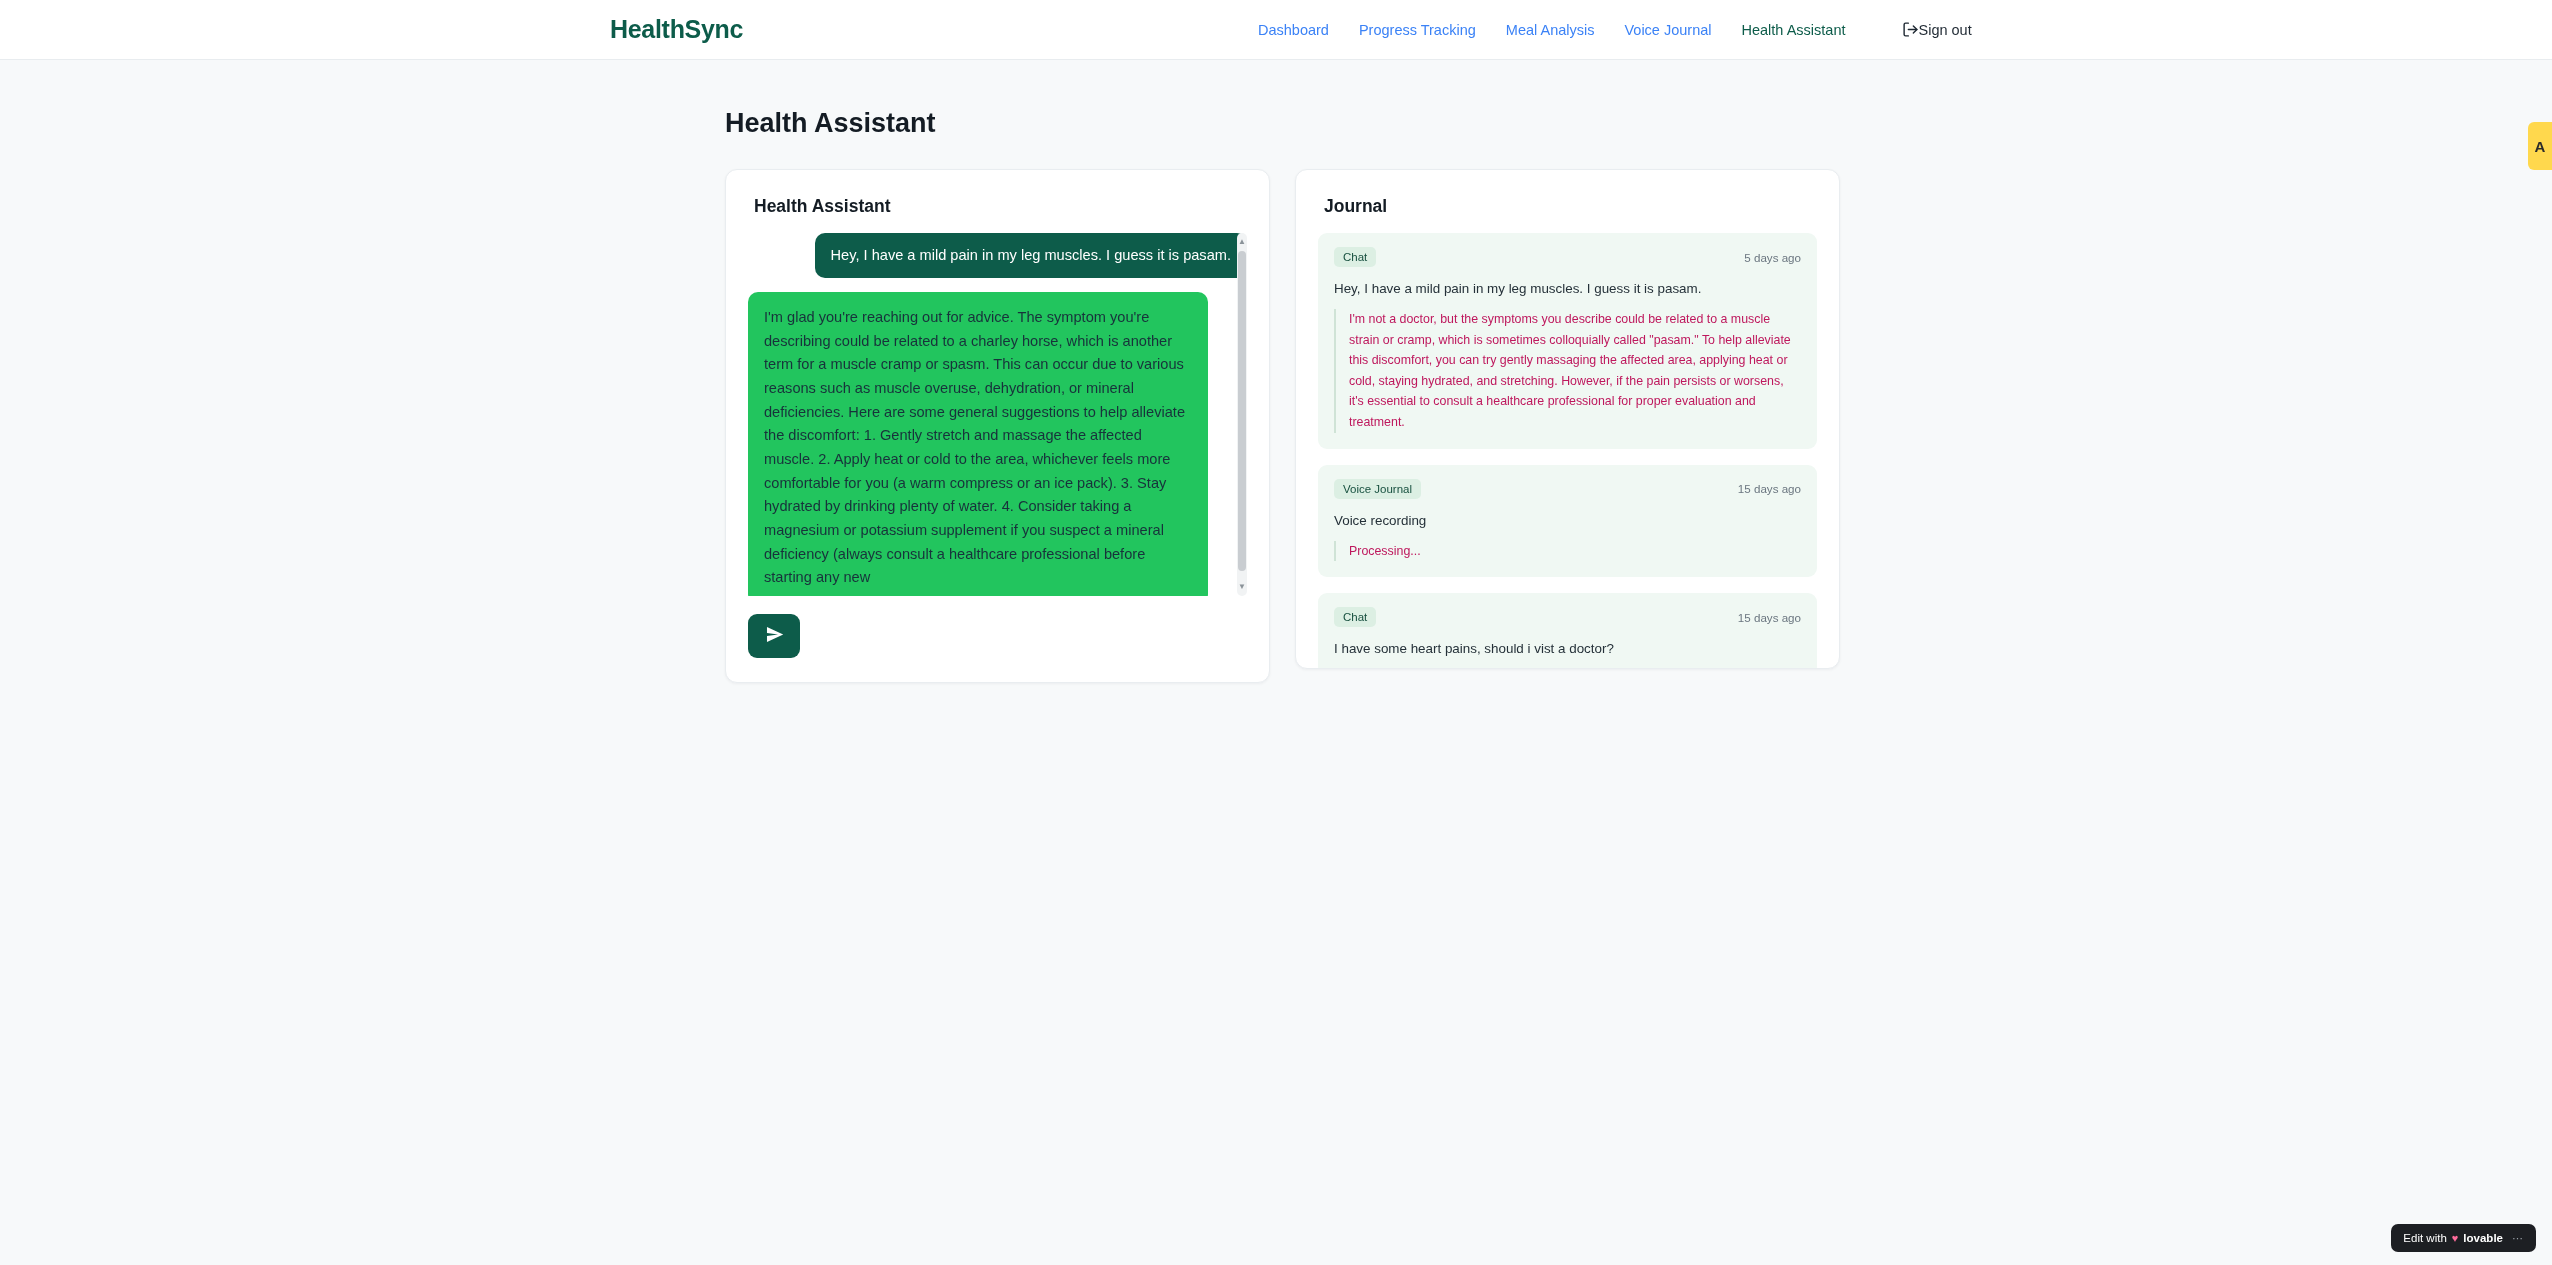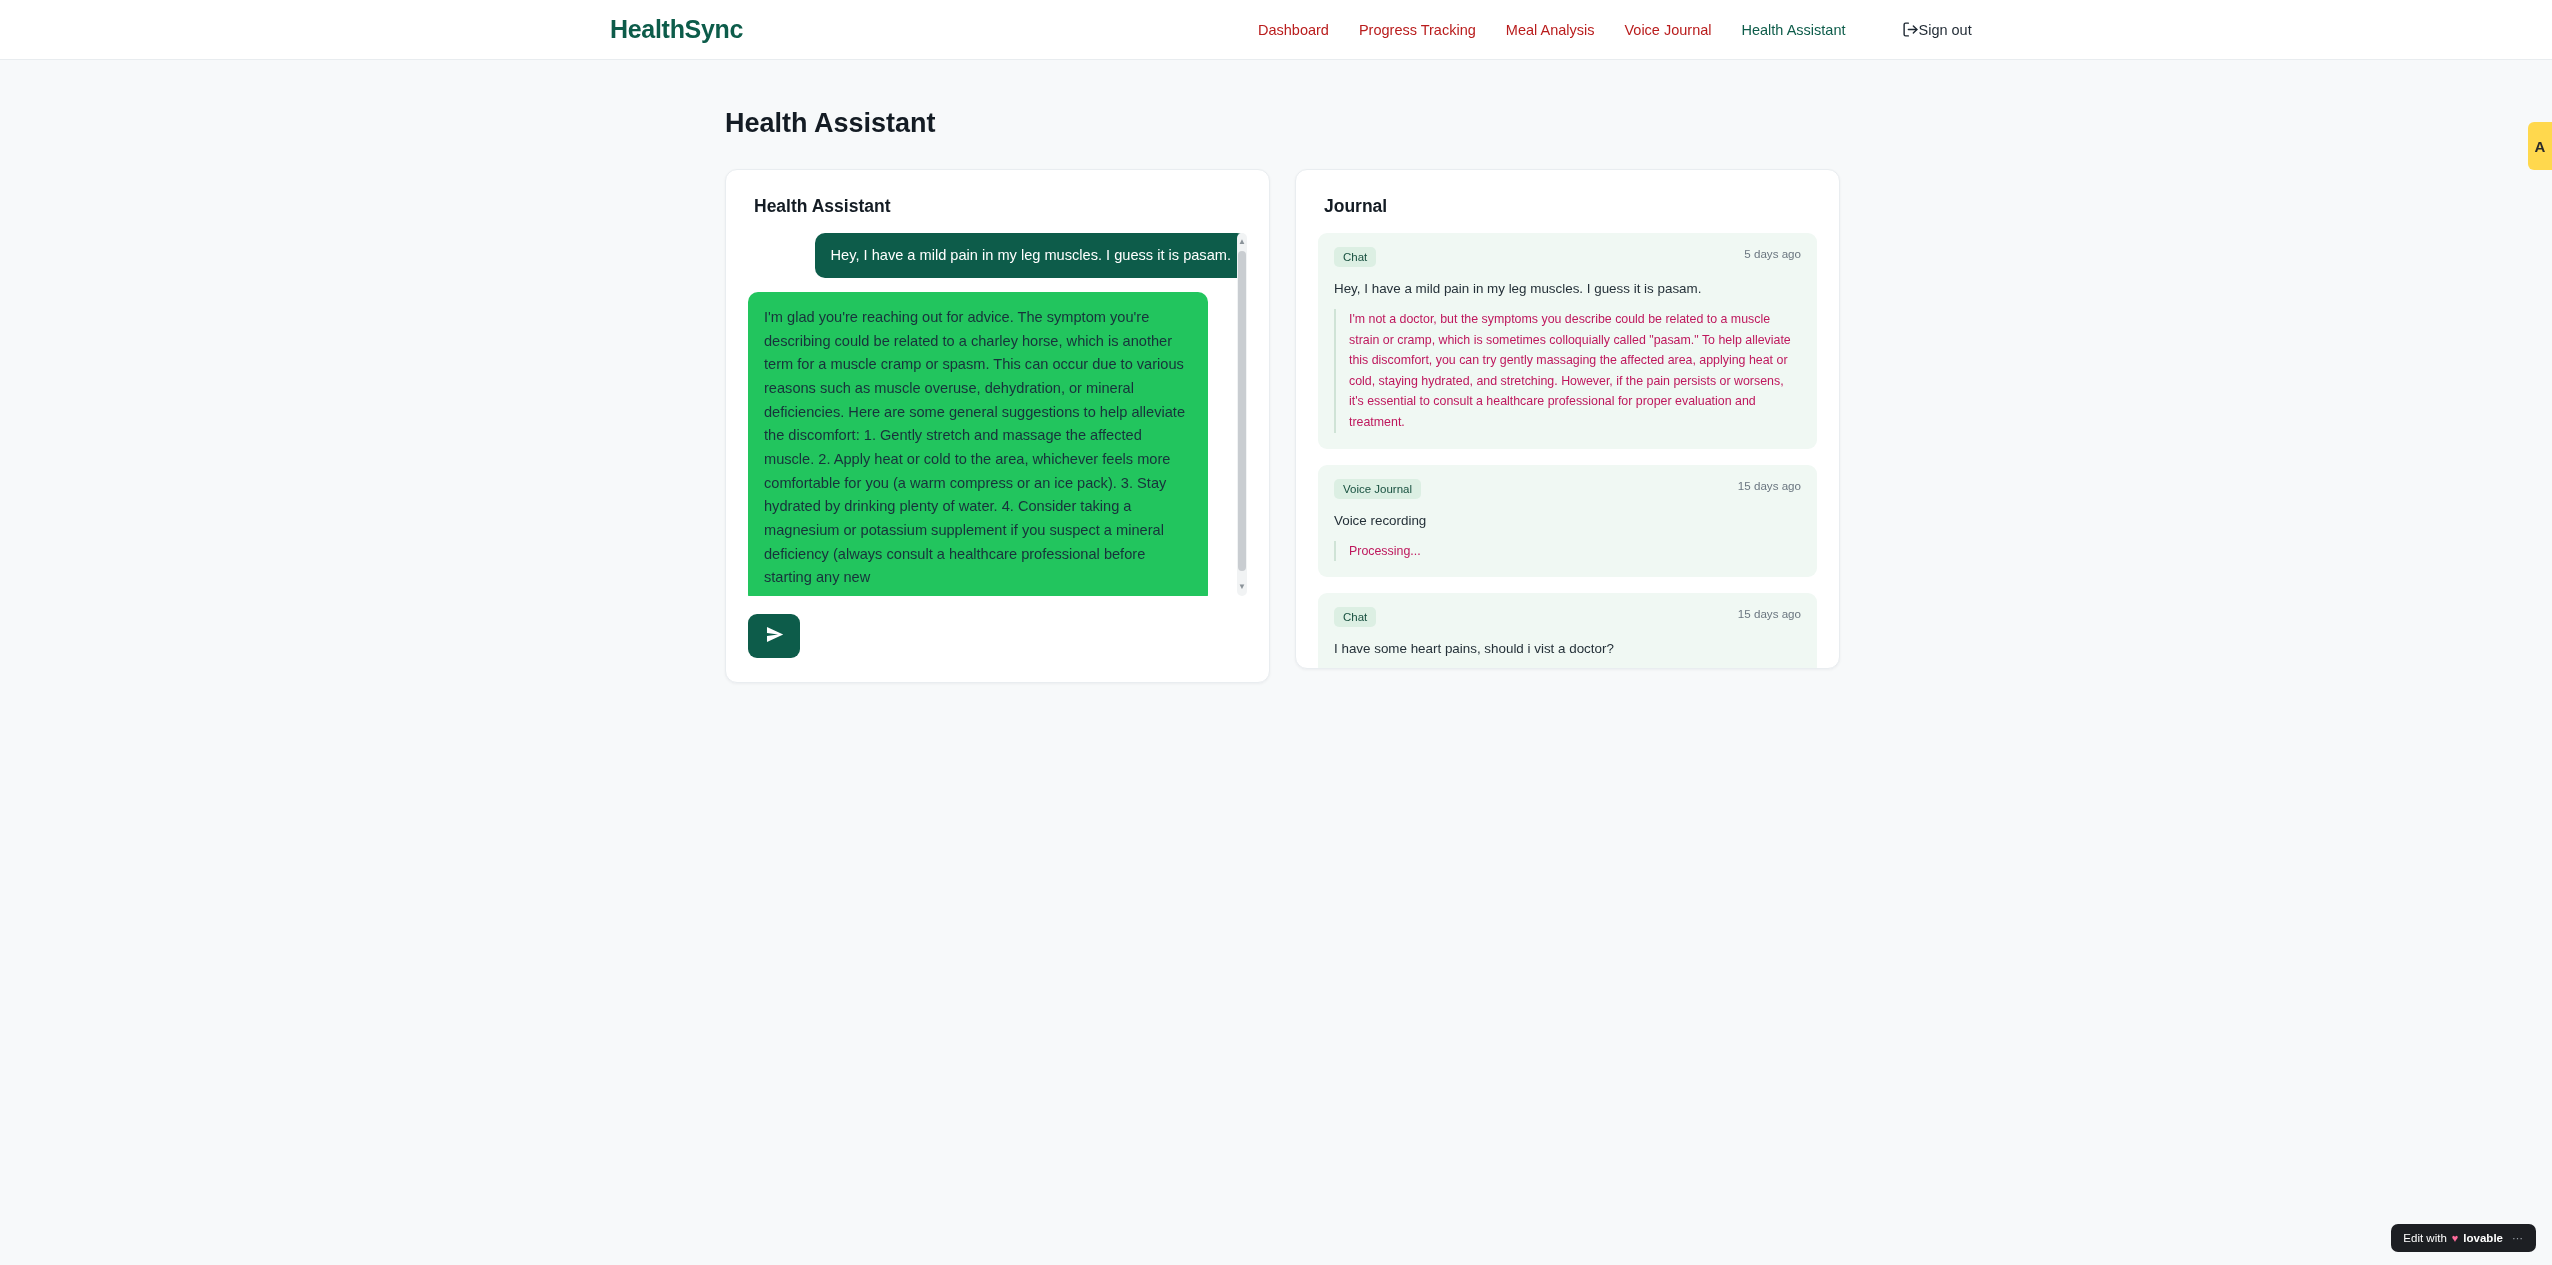--- a/index.html
+++ b/index.html
@@ -31,21 +31,21 @@
   }
   .nav {
     position: absolute;
     left: 1258px;
     display: flex;
     align-items: center;
     gap: 30px;
   }
   .nav-item {
     font-size: 14.5px;
-    color: #b91c1c;
+    color: #3b82f6;
     white-space: nowrap;
     cursor: pointer;
   }
   .nav-item.active { color: #0d5c4a; font-weight: 500; }
   .signout {
     display: flex;
     align-items: center;
     gap: 0;
     margin-left: 26px;
     font-size: 14.5px;
@@ -179,21 +179,21 @@
 
   
   .history-list { padding: 0 22px; }
   .history-item {
     background: #f0f8f3;
     border-radius: 9px;
     padding: 14px 16px 16px 16px;
     margin-bottom: 16px;
     position: relative;
   }
-  .hi-head { display: flex; align-items: flex-start; justify-content: space-between; }
+  .hi-head { display: flex; align-items: center; justify-content: space-between; }
   .tag {
     background: #dcefe3;
     color: #17503f;
     font-size: 11.5px;
     padding: 4px 9px;
     border-radius: 5px;
     display: inline-block;
   }
   .hi-time { font-size: 11.6px; color: #6b7680; }
   .hi-text {

